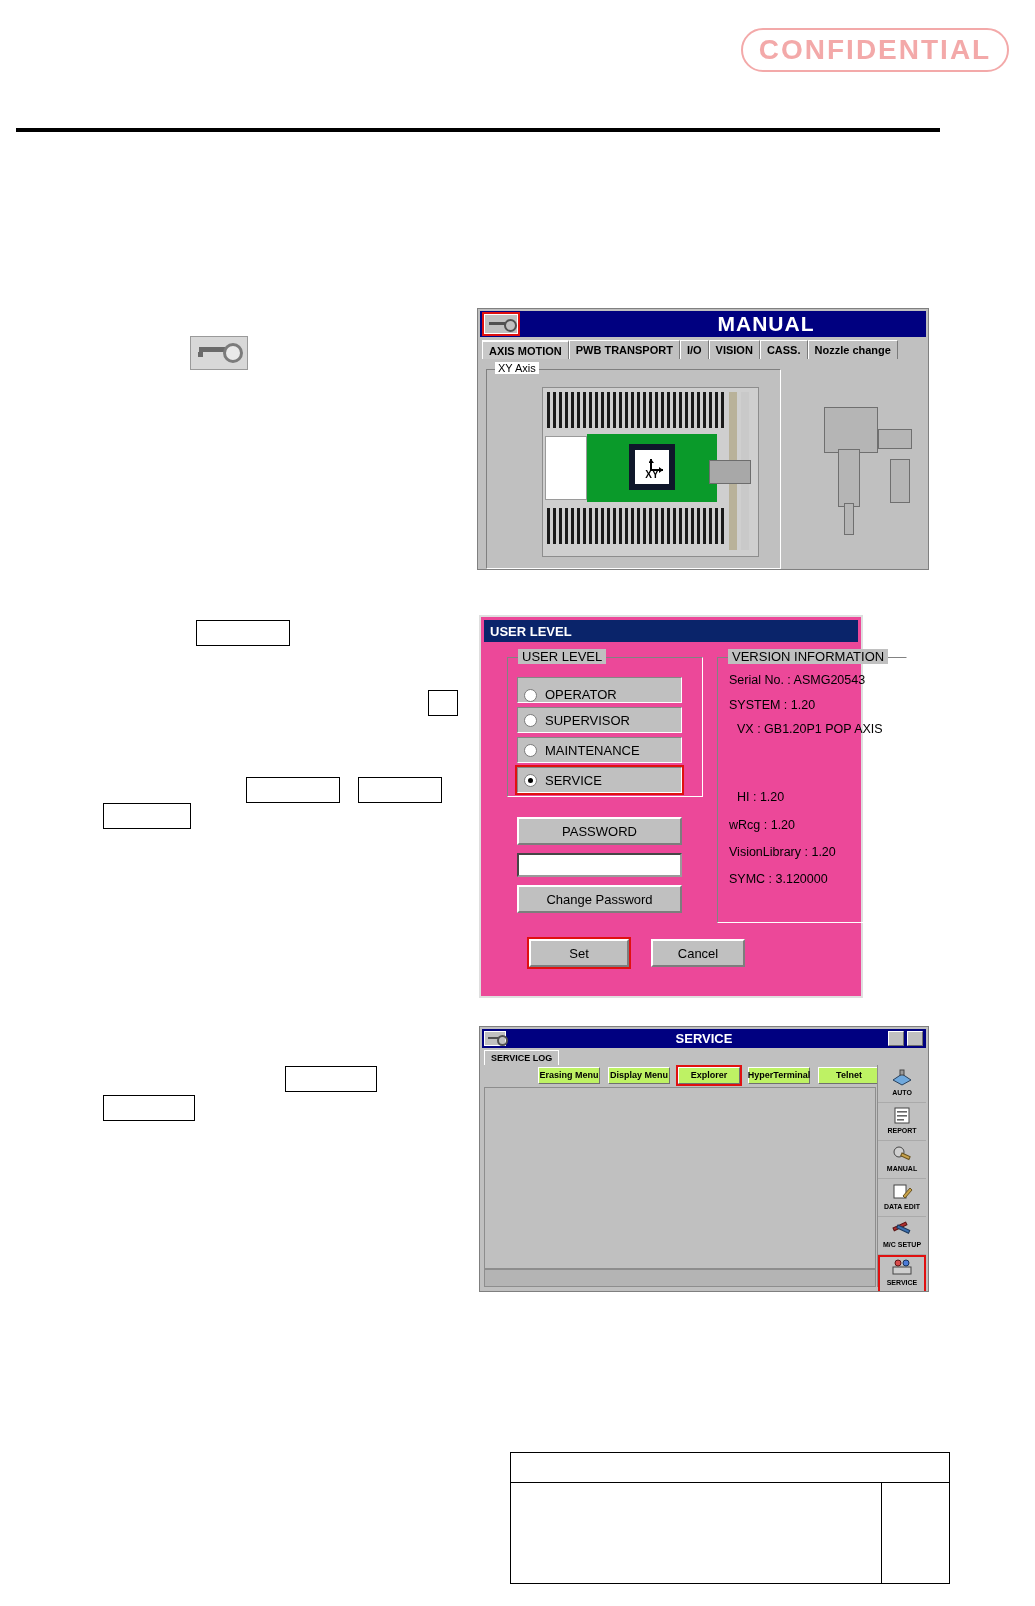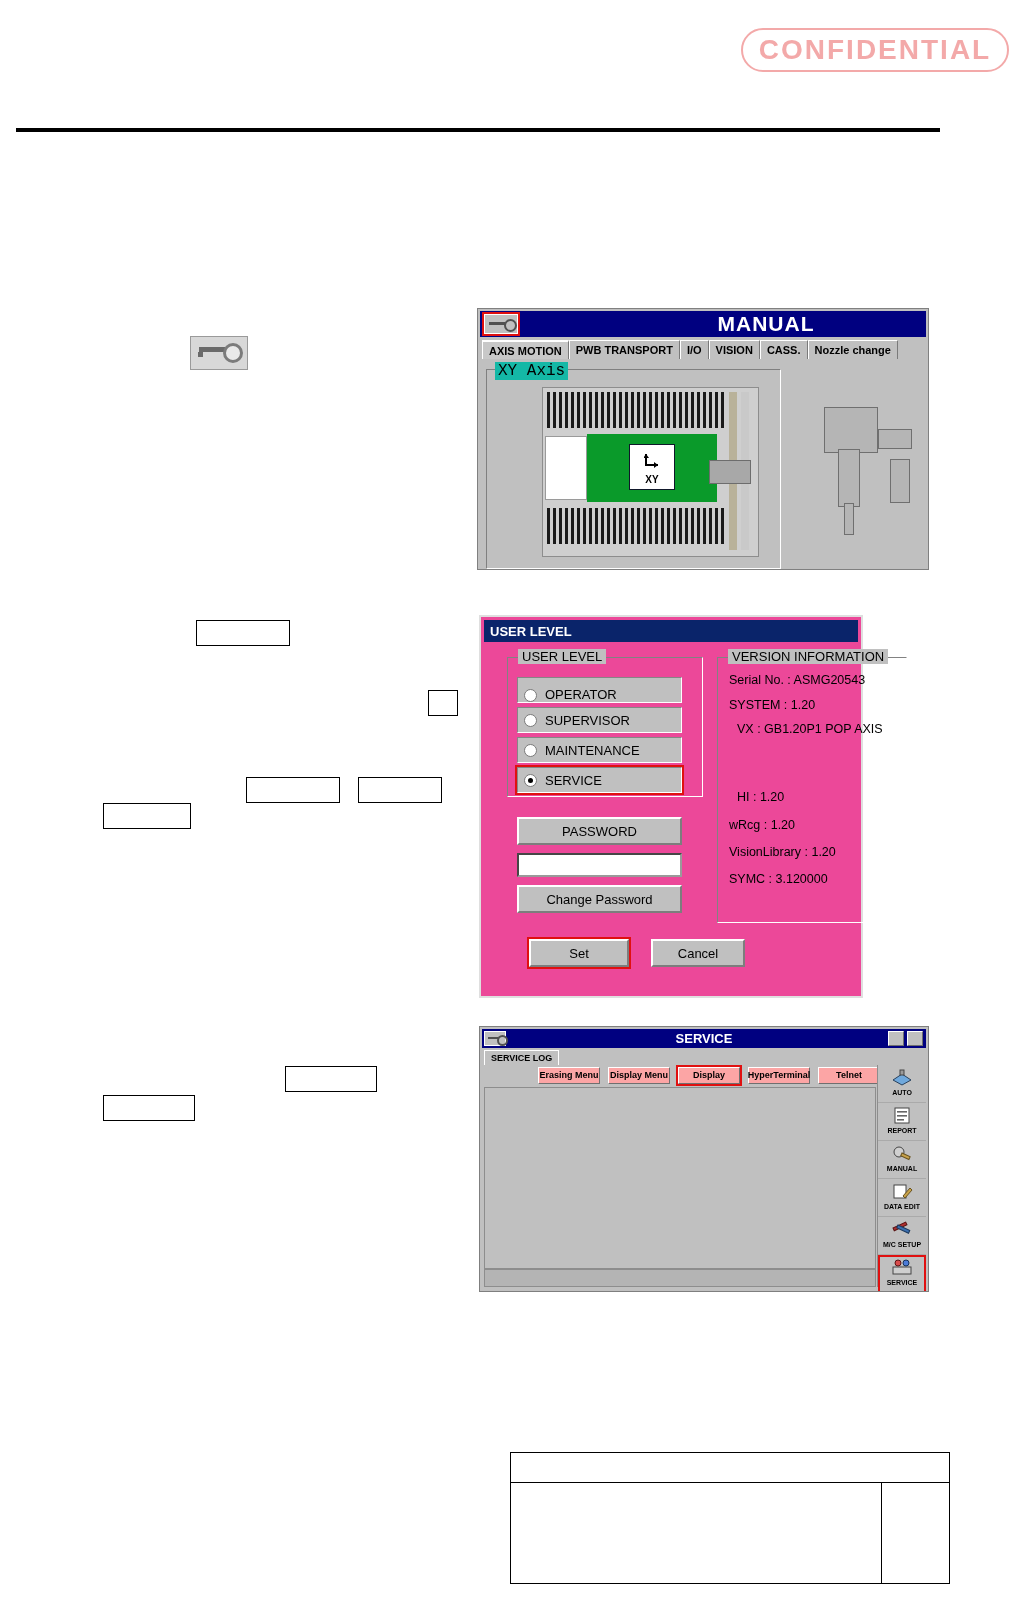--- a/index.html
+++ b/index.html
@@ -193,25 +193,24 @@
     position: absolute;
     border: 1px solid #ffffff;
     border-top-color: #808080;
     border-left-color: #808080;
     box-sizing: border-box;
   }
   .group-label {
     position: absolute;
     top: -8px;
     left: 8px;
-    background: #14b8a6;
-    font-size: 16px;
+    background: #ffffff;
+    font-size: 11px;
     padding: 0 3px;
     color: #000;
-    font-family: Liberation Mono, monospace;
   }
   .xy-axis-box { left: 4px; top: 10px; width: 295px; height: 200px; }
   .head-box { left: 325px; top: 10px; width: 125px; height: 200px; }
 
   .pcb-area {
     position: absolute;
     left: 60px;
     top: 28px;
     width: 215px;
     height: 168px;
@@ -242,21 +241,21 @@
     background: #ffffff;
     border: 1px solid #9a9a9a;
   }
   .pcb-xy-btn {
     position: absolute;
     left: 86px;
     top: 56px;
     width: 46px;
     height: 46px;
     background: #ffffff;
-    border: 1px solid #0f172a;
+    border: 6px solid #0f172a;
     font-size: 10px;
     font-weight: bold;
     color: #000;
     display: flex;
     align-items: flex-end;
     justify-content: center;
     padding-bottom: 4px;
     box-sizing: border-box;
   }
   .pcb-arrow {
@@ -494,21 +493,21 @@
     height: 20px;
     display: flex;
     align-items: center;
     gap: 8px;
     padding-left: 54px;
     box-sizing: border-box;
   }
   .sv-tbtn {
     height: 17px;
     min-width: 62px;
-    background: #fca5a5;
+    background: #bef264;
     border: 1px solid #ffffff;
     border-right-color: #6f6f6f;
     border-bottom-color: #6f6f6f;
     font-size: 9px;
     font-weight: bold;
     display: flex;
     align-items: center;
     justify-content: center;
     box-sizing: border-box;
   }
@@ -727,21 +726,21 @@
   <div class="sv-tab">SERVICE LOG</div>
 
   <div class="sv-toolbar">
     <div class="sv-tbtn">
       <span>Erasing Menu</span>
     </div>
     <div class="sv-tbtn">
       <span>Display Menu</span>
     </div>
     <div class="sv-tbtn highlight">
-      <span>Display</span>
+      <span>Explorer</span>
     </div>
     <div class="sv-tbtn">
       <span>HyperTerminal</span>
     </div>
     <div class="sv-tbtn">
       <span>Telnet</span>
     </div>
   </div>
 
   <div class="sv-canvas"></div>

